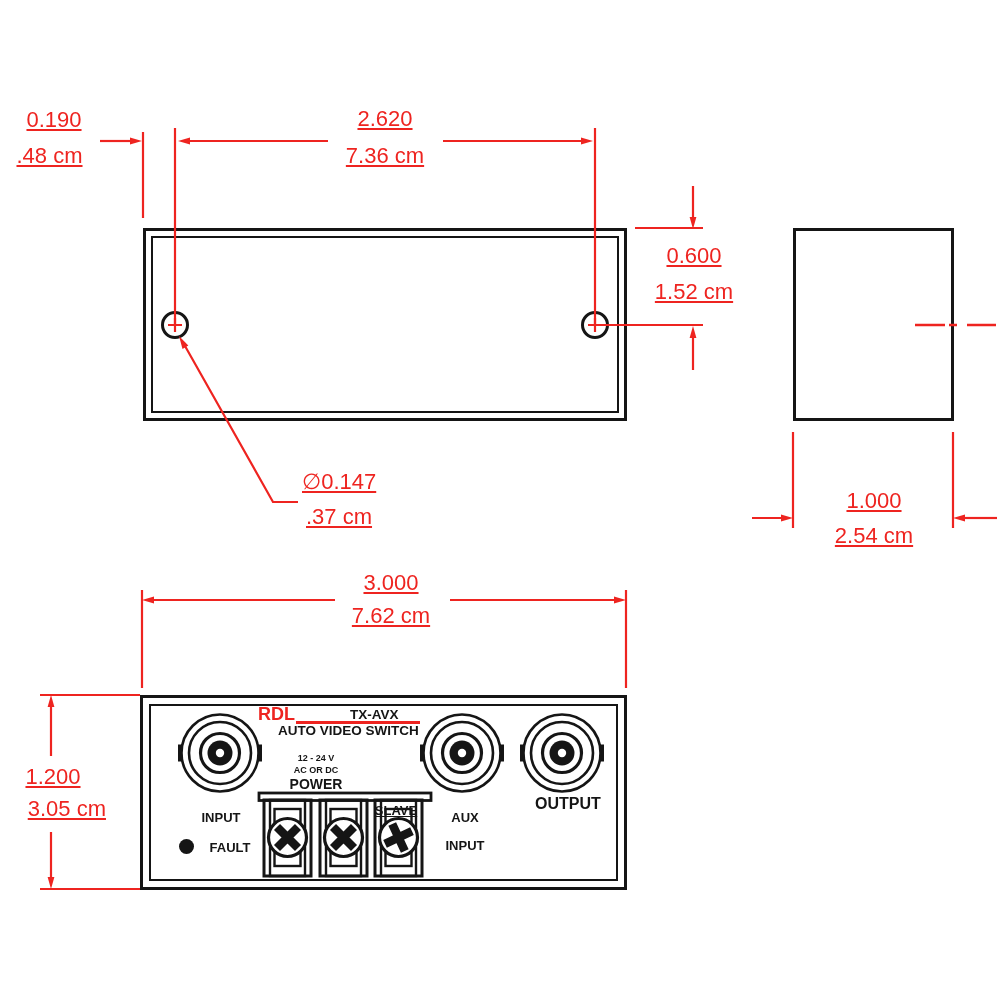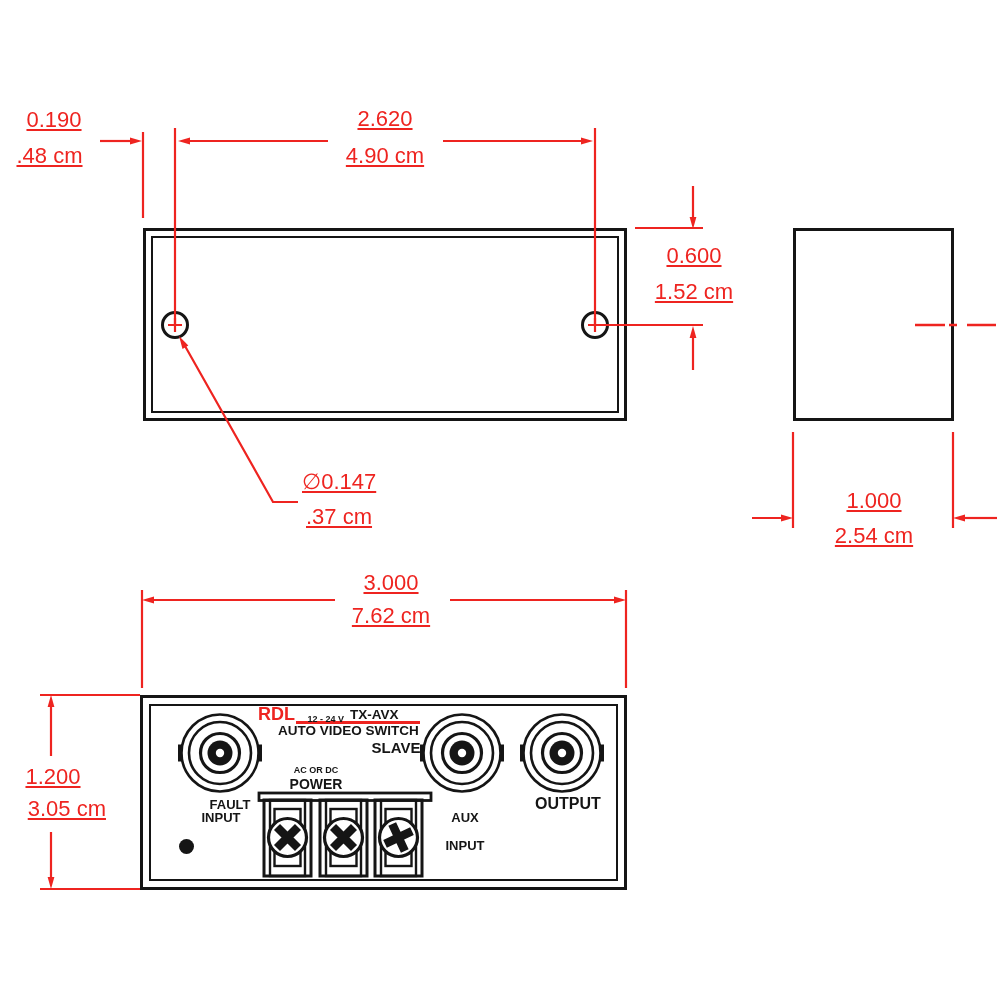--- a/index.html
+++ b/index.html
@@ -101,26 +101,26 @@
     </g>
   </svg>
 
   <div class="led" style="left:179px;top:839px;"></div>
 
   <div class="lbl it" style="left:258px;top:705px;font-size:18px;font-weight:800;color:var(--red);">RDL</div>
   <div class="redline" style="left:296px;top:721px;width:124px;height:2.5px;"></div>
   <div class="lbl it" style="left:350px;top:708px;font-size:13.5px;">TX-AVX</div>
   <div class="lbl it" style="left:278px;top:724px;font-size:13.5px;">AUTO VIDEO SWITCH</div>
 
-  <div class="lbl" style="left:288px;top:715px;width:56px;font-size:9px;text-align:right;">12 - 24 V</div>
+  <div class="lbl" style="left:288px;top:754px;width:56px;font-size:9px;">12 - 24 V</div>
   <div class="lbl" style="left:286px;top:766px;width:60px;font-size:9px;">AC OR DC</div>
   <div class="lbl" style="left:285px;top:777px;width:62px;font-size:14px;">POWER</div>
-  <div class="lbl" style="left:371px;top:740px;width:50px;font-size:15px;">SLAVE</div>
+  <div class="lbl" style="left:371px;top:804px;width:50px;font-size:13px;text-decoration:underline;">SLAVE</div>
   <div class="lbl" style="left:196px;top:811px;width:50px;font-size:13px;">INPUT</div>
-  <div class="lbl" style="left:203px;top:798px;width:54px;font-size:13px;">FAULT</div>
+  <div class="lbl" style="left:203px;top:841px;width:54px;font-size:13px;">FAULT</div>
   <div class="lbl" style="left:447px;top:811px;width:36px;font-size:13px;">AUX</div>
   <div class="lbl" style="left:440px;top:839px;width:50px;font-size:13px;">INPUT</div>
   <div class="lbl" style="left:535px;top:796px;width:64px;font-size:16px;">OUTPUT</div>
 
   <svg style="left:0;top:0;pointer-events:none;" width="1000" height="1000" viewBox="0 0 1000 1000">
 
     <path class="rl" d="M100,141 H130"></path>
     <polygon class="ra" points="142,141 130,137.6 130,144.4"></polygon>
     <path class="rl" d="M143,132 V218"></path>
 
@@ -156,21 +156,21 @@
     <path class="rl" d="M40,695 H140 M40,889 H140"></path>
     <polygon class="ra" points="51,695 47.6,707 54.4,707"></polygon>
     <path class="rl" d="M51,707 V756 M51,832 V877"></path>
     <polygon class="ra" points="51,889 47.6,877 54.4,877"></polygon>
   </svg>
 
   <div class="dim" style="left:8px;top:108px;width:92px;">0.190</div>
   <div class="dim" style="left:2px;top:144px;width:95px;">.48 cm</div>
 
   <div class="dim" style="left:333px;top:107px;width:104px;">2.620</div>
-  <div class="dim" style="left:328px;top:144px;width:114px;">4.90 cm</div>
+  <div class="dim" style="left:328px;top:144px;width:114px;">7.36 cm</div>
 
   <div class="dim" style="left:650px;top:244px;width:88px;">0.600</div>
   <div class="dim" style="left:642px;top:280px;width:104px;">1.52 cm</div>
 
   <div class="dim left" style="left:302px;top:470px;">∅0.147</div>
   <div class="dim left" style="left:306px;top:505px;">.37 cm</div>
 
   <div class="dim" style="left:830px;top:489px;width:88px;">1.000</div>
   <div class="dim" style="left:818px;top:524px;width:112px;">2.54 cm</div>
 

